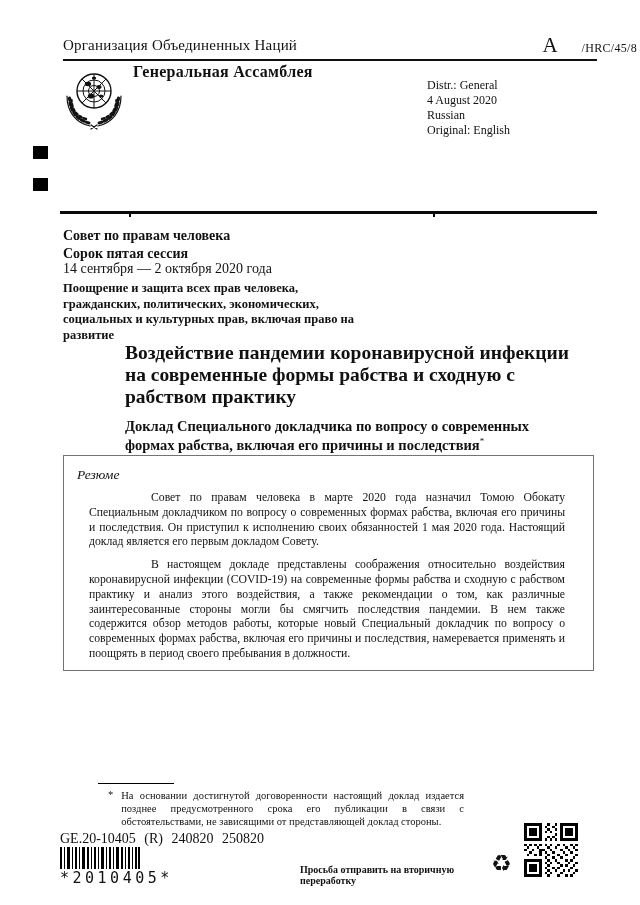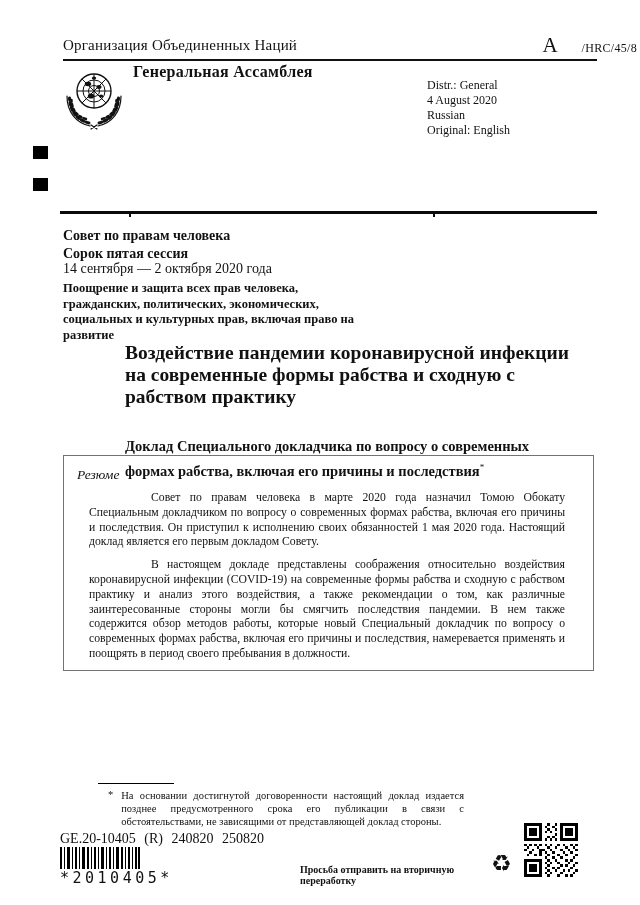--- a/index.html
+++ b/index.html
@@ -27,21 +27,21 @@
 
   
   .session{left:63px;top:220px;width:312px;}
   .session .council{font-size:14px;font-weight:bold;margin:8px 0 2px 0;}
   .session .l{font-size:14px;line-height:15.2px;margin:0;}
   .session .b{font-weight:bold;}
   .session .agenda-title{font-size:12.5px;line-height:15.4px;font-weight:bold;margin-top:5px;width:300px;}
 
   
   .main-title{left:125px;top:342px;width:452px;font-size:19.5px;line-height:22px;font-weight:bold;margin:0;}
-  .sub-title{left:125px;top:436px;width:445px;font-size:14.5px;line-height:21px;font-weight:bold;margin:0;}
+  .sub-title{left:125px;top:419px;width:445px;font-size:14.5px;line-height:15px;font-weight:bold;margin:0;}
   .sub-title sup{font-size:9px;font-weight:normal;}
 
   
   .summary-box{left:63px;top:455px;width:531px;height:216px;border:1px solid #737373;
                box-sizing:border-box;overflow:hidden;}
   .summary-heading{font-style:italic;font-size:13.5px;margin:11px 0 0 13px;}
   .summary-box p{font-size:11.7px;line-height:14.8px;text-align:justify;
                  margin:8px 28px 0 25px;text-indent:62px;}
 
   

